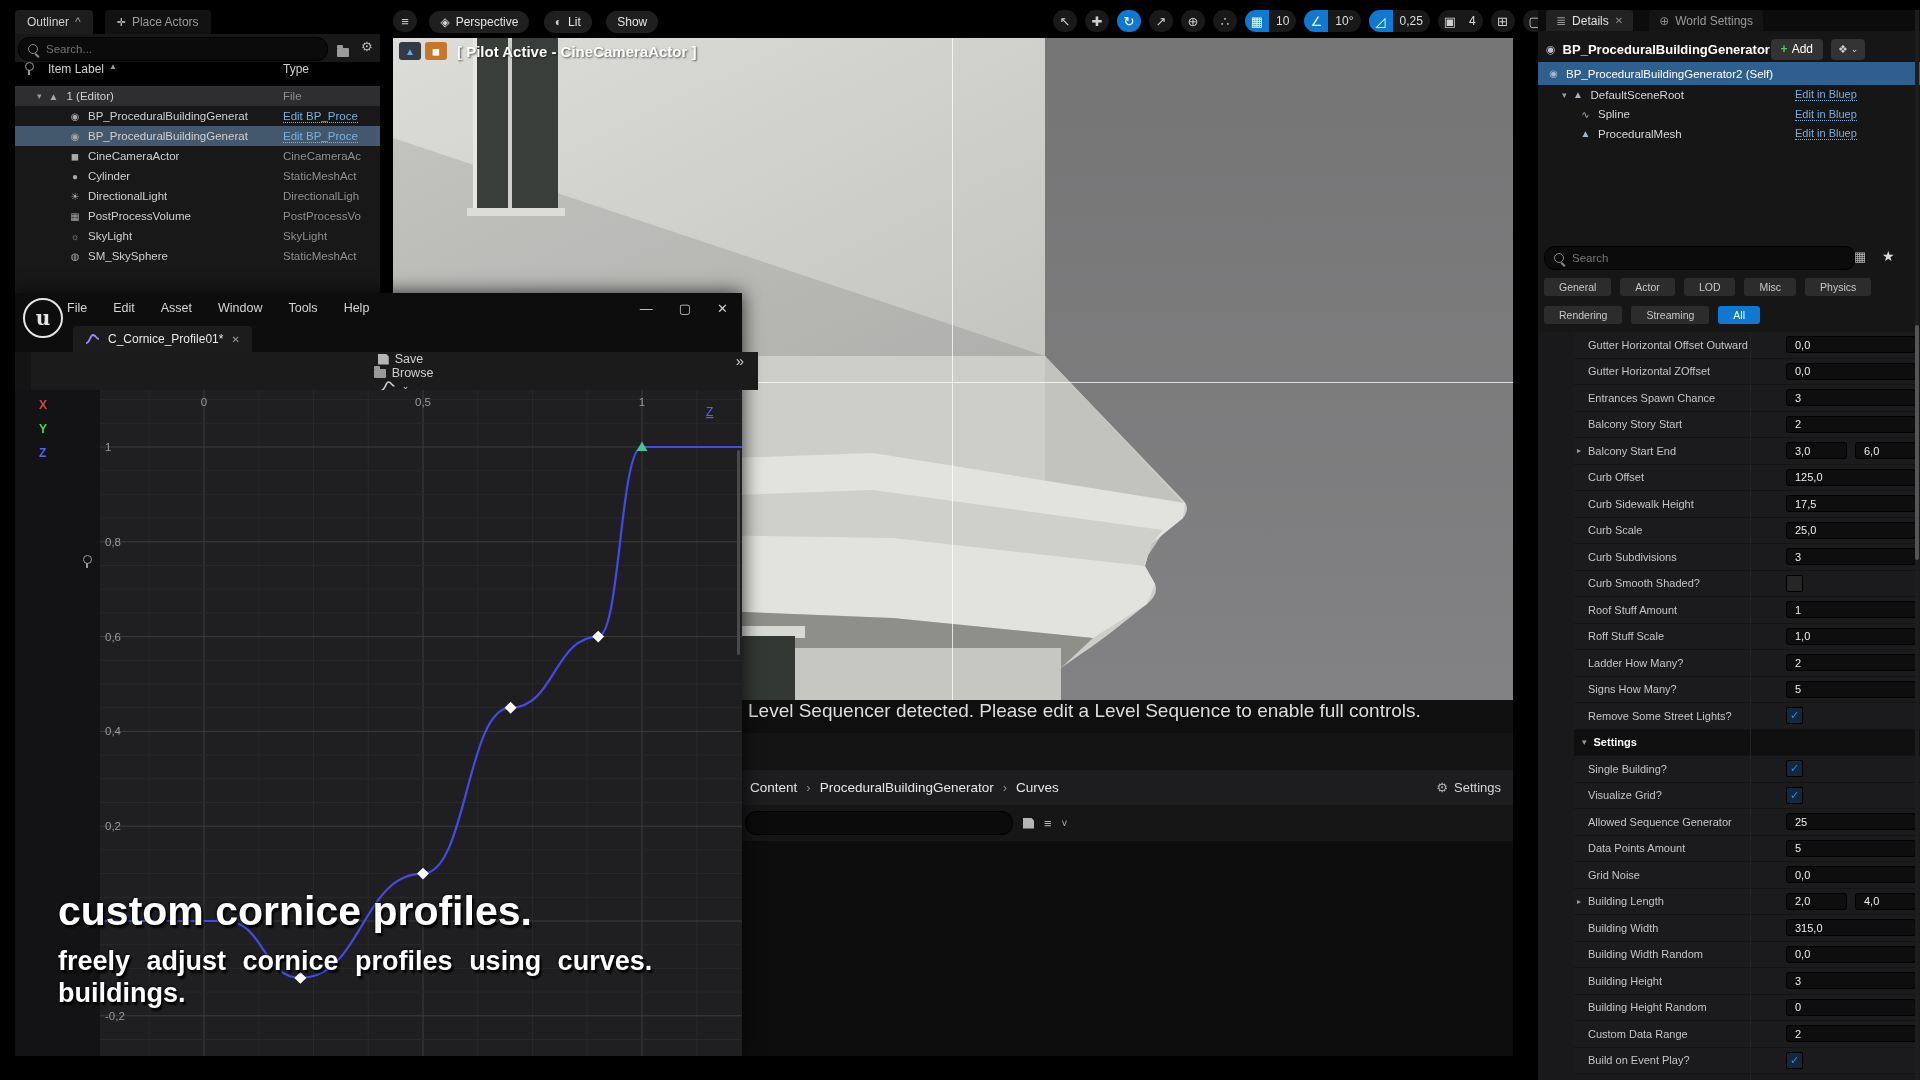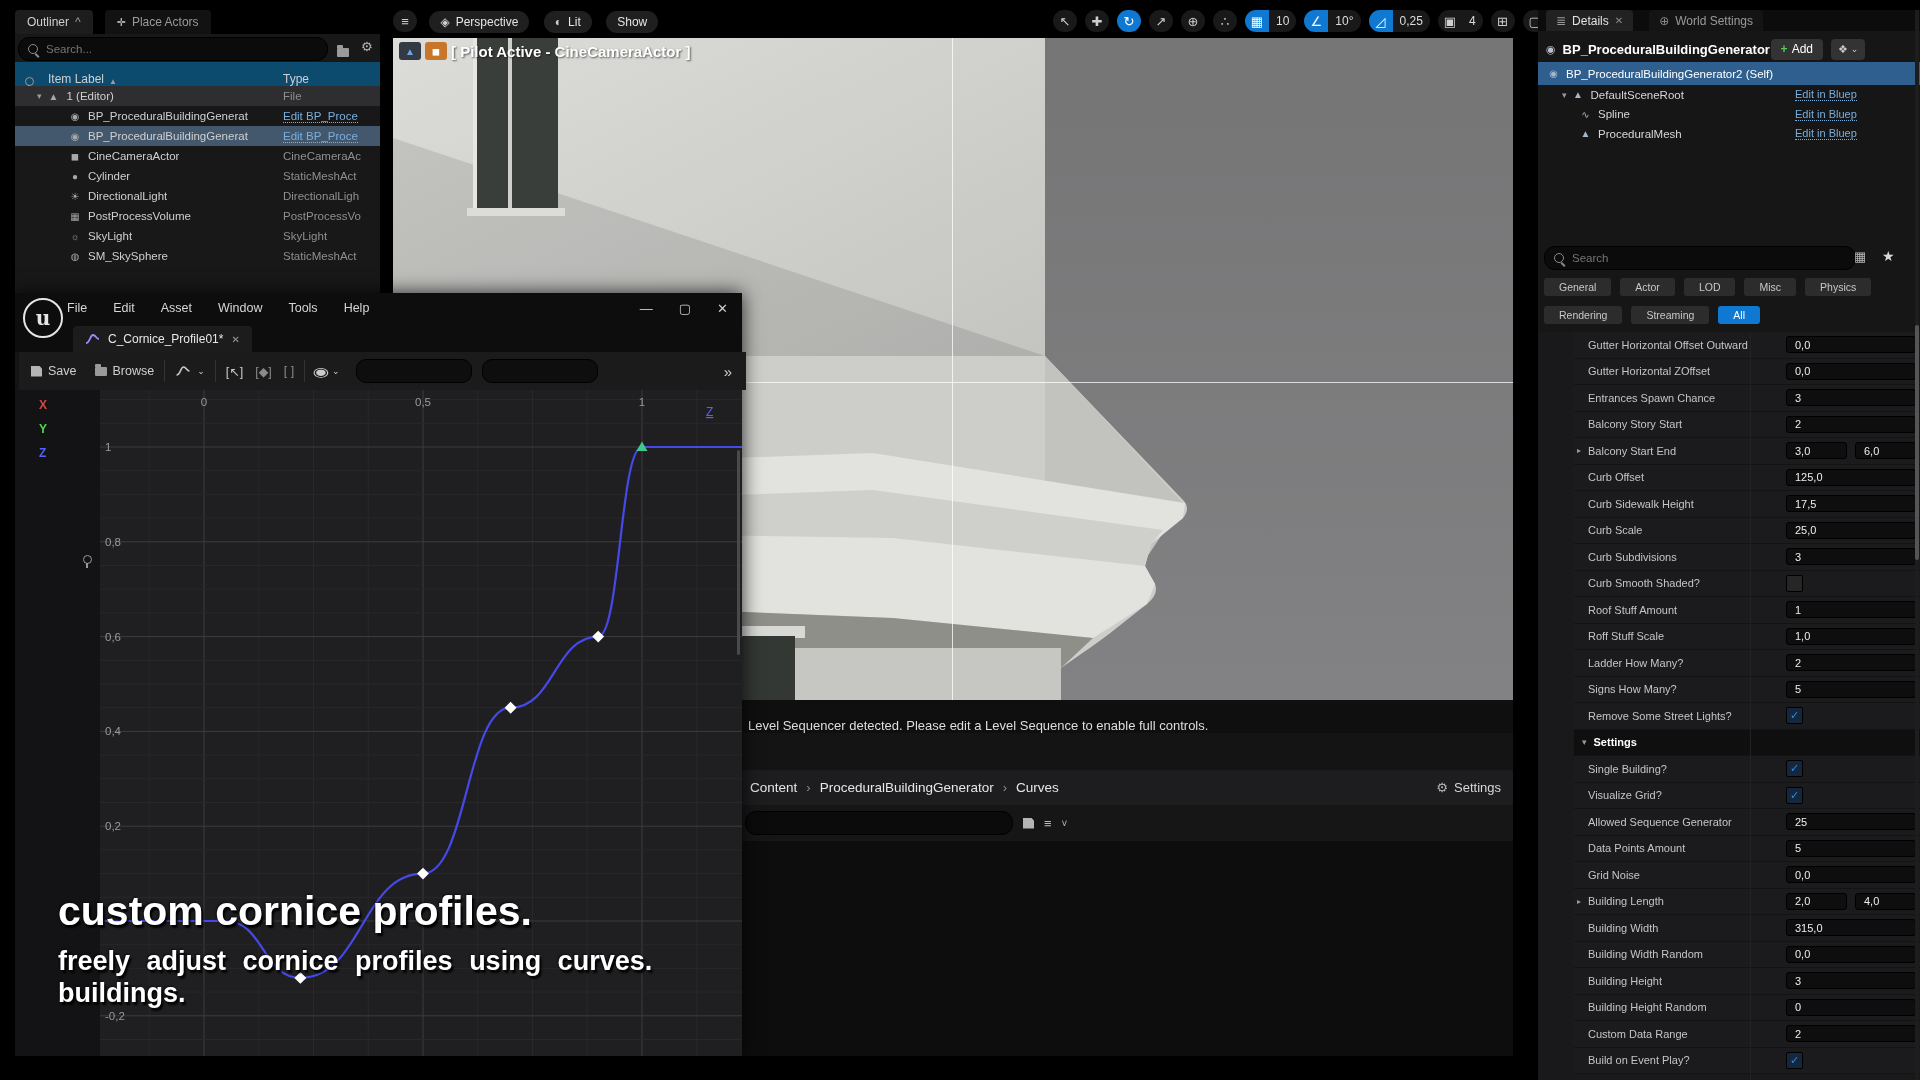--- a/index.html
+++ b/index.html
@@ -19,44 +19,44 @@
   .searchbox input{background:transparent;border:none;outline:none;color:#bbb;font-size:11.5px;width:100%;
     font-family:inherit;}
   .icon-mag{width:8px;height:8px;border:1.6px solid #8a8a8a;border-radius:50%;position:relative;flex:none;}
   .icon-mag::after{content:"";position:absolute;left:7px;top:8px;width:5px;height:1.6px;background:#8a8a8a;
     transform:rotate(45deg);transform-origin:0 0;}
   .icon-folder{width:12px;height:9px;background:#9a9a9a;border-radius:1px;position:relative;display:inline-block;}
   .icon-folder::before{content:"";position:absolute;top:-3px;left:0;width:6px;height:3px;background:#9a9a9a;
     border-radius:1px 1px 0 0;}
   .icon-pin{width:7px;height:7px;border:1.5px solid #999;border-radius:50%;position:relative;display:inline-block;}
   .icon-pin::after{content:"";position:absolute;left:2px;top:7px;width:1.5px;height:5px;background:#999;}
-  .ol-header{position:absolute;left:0;top:52px;width:100%;height:24px;background:#0c4a6e;display:flex;
-    align-items:flex-end;color:#cfcfcf;font-size:12px;border-bottom:5px solid #7dd3fc;}
+  .ol-header{position:absolute;left:0;top:52px;width:100%;height:24px;background:#000000;display:flex;
+    align-items:flex-start;color:#cfcfcf;font-size:12px;border-bottom:5px solid #7dd3fc;}
   .o-row{height:20px;display:flex;align-items:center;font-size:11.5px;color:#cfcfcf;}
   .o-row.lvl{background:#2e2e30;}
   .o-row.sel{background:#44586d;}
   .o-ico{width:16px;text-align:center;margin-right:5px;font-size:10px;color:#a8a8a8;flex:none;}
   .o-label{white-space:nowrap;overflow:hidden;}
   .o-type{position:absolute;left:268px;color:#8f8f8f;white-space:nowrap;}
   .o-type.link{color:#79aede;border-bottom:1px dotted #79aede;}
   
   #vp-toolbar{left:393px;top:10px;width:1120px;height:26px;}
   .vp-pill{display:inline-flex;align-items:center;gap:6px;background:#222222e6;border-radius:12px;
     height:22px;padding:0 11px;color:#e4e4e4;font-size:12px;}
   .vpt{display:inline-flex;align-items:center;justify-content:center;width:24px;height:22px;
     background:#191919;color:#cfcfcf;font-size:13px;}
   .vpt.act{background:#0f78d1;color:#fff;}
   .vpt-lbl{color:#ddd;font-size:12px;padding:0 7px;background:#191919;height:22px;display:inline-flex;align-items:center;}
   .vp-group{display:inline-flex;border-radius:11px;overflow:hidden;margin-left:8px;}
   #vp-view{left:393px;top:38px;width:1120px;height:662px;background:#7a7a7a;}
   #pilot-row{position:absolute;left:6px;top:4px;display:flex;align-items:center;gap:4px;}
   .mini-chip{width:22px;height:18px;border-radius:3px;display:flex;align-items:center;justify-content:center;
     font-size:10px;}
-  #seq-bar{left:393px;top:700px;width:1120px;height:33px;background:#0f0f0f;display:flex;align-items:flex-end;
-    color:#dedede;font-size:13px;padding-left:355px;box-sizing:border-box;}
+  #seq-bar{left:393px;top:700px;width:1120px;height:33px;background:#0f0f0f;display:flex;align-items:flex-start;
+    color:#dedede;font-size:19px;padding-left:355px;box-sizing:border-box;}
   
   #cbrowser{left:742px;top:733px;width:771px;height:323px;background:#141414;}
   #cb-crumbbar{position:absolute;left:0;top:37px;width:100%;height:35px;background:#1d1d1f;
     display:flex;align-items:center;color:#e6e6e6;font-size:13.5px;}
   .crumb-sep{color:#8a8a8a;margin:0 9px;font-size:13px;}
   #cb-filterrow{position:absolute;left:0;top:72px;width:100%;height:36px;background:#161616;
     display:flex;align-items:center;gap:10px;}
   #cb-assets{position:absolute;left:0;top:108px;width:100%;height:215px;background:#0d0d0d;}
   .icon-floppy{width:11px;height:11px;background:#b5b5b5;position:relative;display:inline-block;
     clip-path:polygon(0 0,8px 0,11px 3px,11px 11px,0 11px);}
@@ -107,22 +107,22 @@
     align-items:center;}
   #ue-logo{position:absolute;left:8px;top:5px;width:36px;height:36px;border:2px solid #e6e6e6;border-radius:50%;
     color:#e6e6e6;display:flex;align-items:center;justify-content:center;font-size:20px;font-weight:bold;
     background:#0d0d0d;z-index:3;font-family:"DejaVu Serif",serif;}
   .menu-item{color:#d6d6d6;font-size:12.5px;margin-right:26px;}
   #cw-winbtns{position:absolute;right:14px;top:0;height:30px;display:flex;gap:26px;align-items:center;
     color:#cfcfcf;font-size:13px;}
   #cw-tabrow{position:absolute;left:0;top:30px;width:100%;height:29px;background:#0d0d0d;}
   #cw-tab{position:absolute;left:58px;top:3px;height:26px;background:#1c1c1c;border-radius:4px 4px 0 0;
     display:flex;align-items:center;gap:8px;padding:0 12px;color:#e8e8e8;font-size:12px;}
-  #cw-toolbar{position:absolute;left:4px;top:59px;width:100%;height:38px;background:#1b1b1b;display:flex;
-    align-items:center;color:#cfcfcf;font-size:12.5px;}
+  #cw-toolbar{position:absolute;left:16px;top:59px;width:100%;height:38px;background:#1b1b1b;display:flex;
+    align-items:center;color:#cfcfcf;font-size:12.5px;flex-direction:column;}
   .tb-sep{width:1px;height:22px;background:#333;margin:0 10px;}
   .tb-btn{display:flex;align-items:center;gap:6px;}
   .ce-field{width:110px;height:20px;background:#0e0e0e;border:1px solid #000;border-radius:10px;
     color:#ccc;outline:none;font-family:inherit;}
   #cw-content{position:absolute;left:0;top:97px;width:727px;height:666px;background:#131315;}
   #curve-sidebar{position:absolute;left:0;top:0;width:85px;height:666px;background:#131315;}
   .axis-lbl{position:absolute;left:24px;font-size:12px;font-weight:bold;}
   #curve-graph{position:absolute;left:85px;top:0;width:642px;height:666px;background:#1f1f22;}
   #corner-tri{position:absolute;left:0;top:0;width:0;height:0;border-top:12px solid #3b74b8;
     border-right:12px solid transparent;}
@@ -314,21 +314,21 @@
     <rect x="559" y="0" width="1" height="662" fill="rgba(255,255,255,0.75)"></rect>
     <rect x="0" y="344" width="1120" height="1" fill="rgba(255,255,255,0.75)"></rect>
   </svg>
   <div id="pilot-row">
     <span class="mini-chip" style="background:#333a44">
         <span style="color:#6aa6e8">▲</span>
       </span>
     <span class="mini-chip" style="background:#c8762a">
         <span style="color:#fff">◼</span>
       </span>
-    <span style="color:#fff;font-weight:bold;font-size:15px;text-shadow:1px 1px 2px #0009">[ Pilot Active - CineCameraActor ]</span>
+    <span style="color:#fff;font-weight:bold;font-size:15px;margin-left:6px;text-shadow:1px 1px 2px #0009">[ Pilot Active - CineCameraActor ]</span>
   </div>
 </div>
 
 <div id="seq-bar" class="abs">
   <span>Level Sequencer detected. Please edit a Level Sequence to enable full controls.</span>
 </div>
 
 <div id="cbrowser" class="panel">
   <div id="cb-crumbbar">
     <span id="cb-crumbs" style="display:flex;align-items:center;margin-left:8px">

